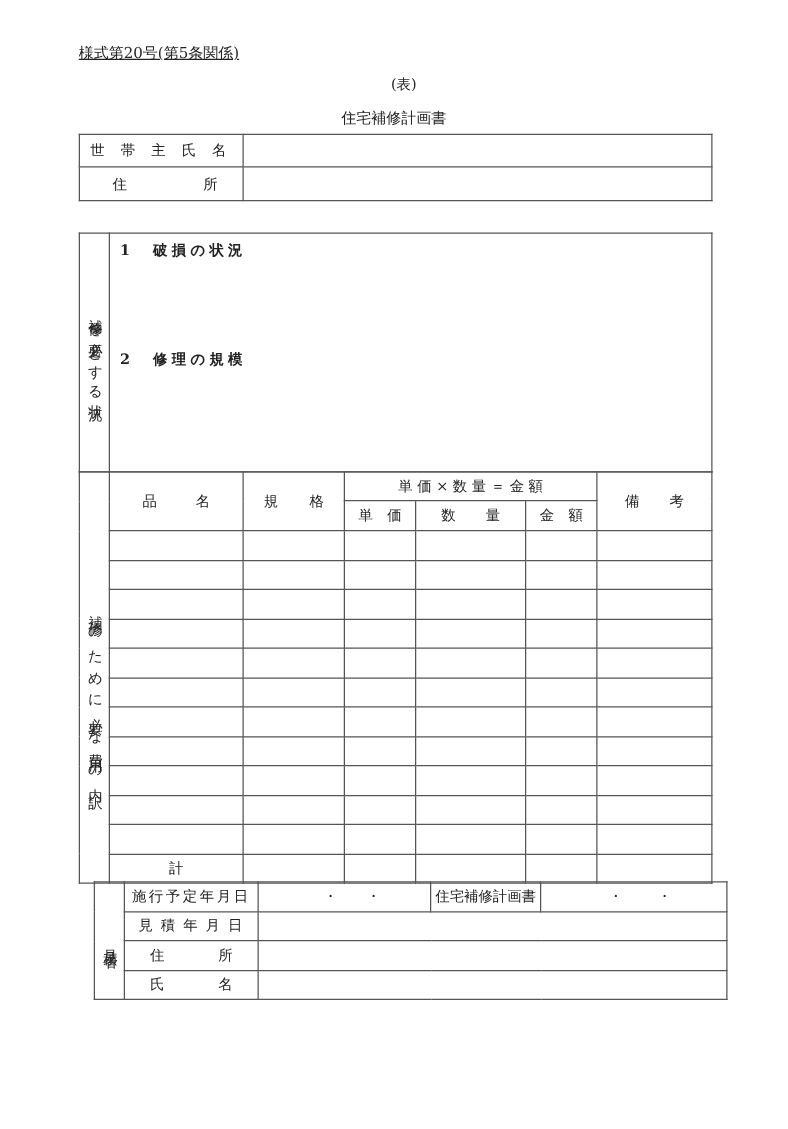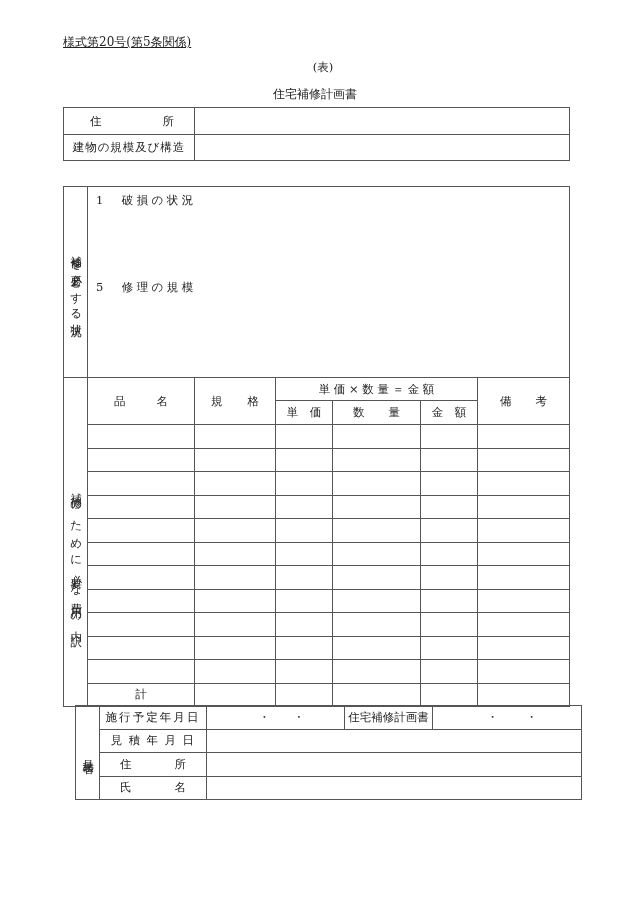--- a/index.html
+++ b/index.html
@@ -24,49 +24,49 @@
 <div class="abs form-no">様式第20号(第5条関係)</div>
 <div class="abs hyo"><span>(表)</span></div>
 <div class="abs title"><span>住宅補修計画書</span></div>
 
 <table style="left:63px; top:107px; width:506px;">
   <colgroup>
       <col style="width:131px">
       <col style="width:375px">
     </colgroup>
   <tbody>
+      <tr style="height:26px">
+    <td class="center"><span style="letter-spacing:0.4em">世 帯 主 氏 名</span></td>
+    <td></td>
+  </tr>
   <tr style="height:27px">
     <td>
           <div class="jl2" style="padding:0 20px 0 26px">
             <span>住</span>
             <span>所</span>
           </div>
         </td>
     <td></td>
   </tr>
-  <tr style="height:26px">
-    <td class="center"><span style="letter-spacing:0.08em">建物の規模及び構造</span></td>
-    <td></td>
-  </tr>
 </tbody>
   </table>
 
 <table style="left:63px; top:186px; width:506px;">
   <colgroup>
       <col style="width:24px">
       <col style="width:482px">
     </colgroup>
   <tbody>
       <tr style="height:191px">
     <td class="center">
       <div class="vlabel">補修を必要とする状況</div>
     </td>
-    <td style="position:relative; vertical-align:top;">
+    <td style="position:relative; vertical-align:top;font-weight:bold;">
       <div class="sec-item" style="top:6px">1　破損の状況</div>
-      <div class="sec-item" style="top:93px">5　修理の規模</div>
+      <div class="sec-item" style="top:93px">2　修理の規模</div>
     </td>
   </tr>
 </tbody>
   </table>
 
 <table style="left:63px; top:377px; width:506px;">
   <colgroup>
     <col style="width:24px">
     <col style="width:107px">
     <col style="width:81px">

